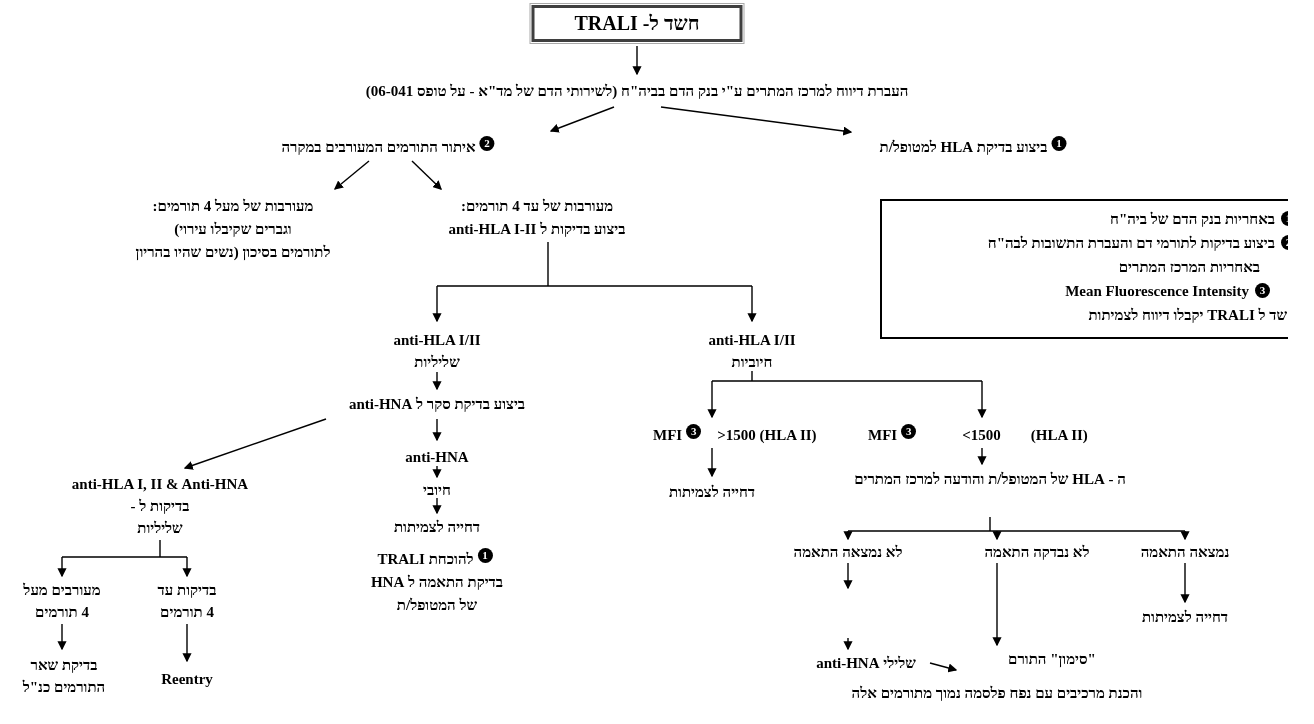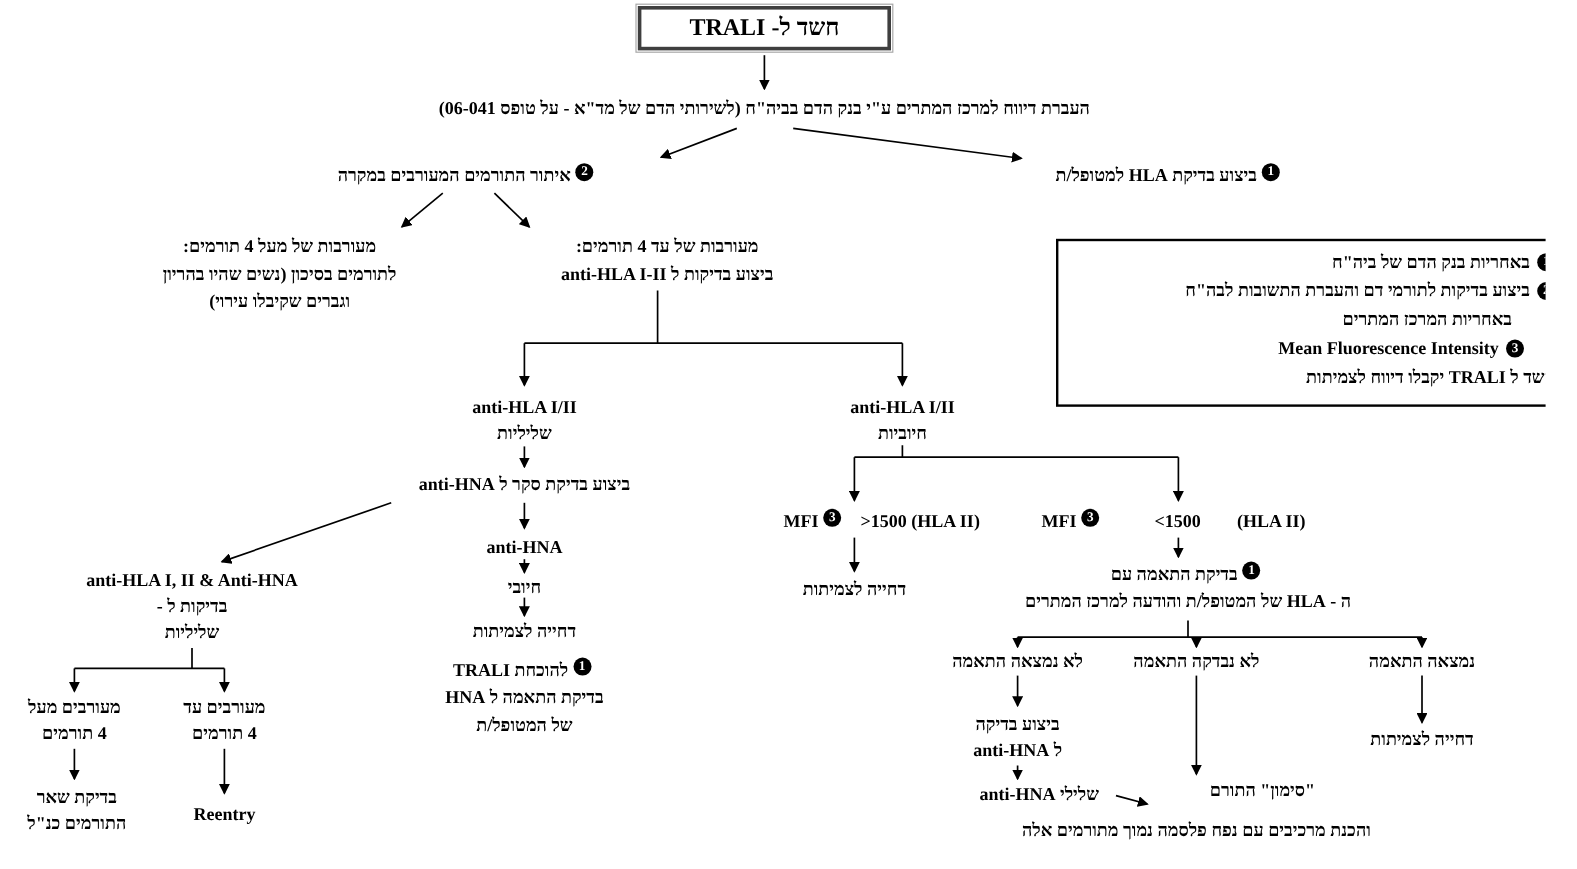--- a/index.html
+++ b/index.html
@@ -94,25 +94,25 @@
   <div class="node rtl c" style="left:390px;top:136px;">
     <span class="badge">2</span><span>איתור התורמים המעורבים במקרה</span>
   </div>
 
   <div class="node rtl c" style="left:975px;top:136px;">
     <span class="badge">1</span><span>ביצוע בדיקת HLA למטופל/ת</span>
   </div>
 
   <div class="node rtl c" style="left:233px;top:195px;line-height:23px;">
     <div>מעורבות של מעל 4 תורמים:</div>
+    <div>וגברים שקיבלו עירוי)</div>
     <div>לתורמים בסיכון (נשים שהיו בהריון</div>
-    <div>וגברים שקיבלו עירוי)</div>
   </div>
 
-  <div class="node rtl c" style="left:556px;top:195px;line-height:23px;">
+  <div class="node rtl c" style="left:537px;top:195px;line-height:23px;">
     <div>מעורבות של עד 4 תורמים:</div>
     <div>ביצוע בדיקות ל anti-HLA I-II</div>
   </div>
 
   <div class="node rtl c" style="left:437px;top:329px;">
     <div>anti-HLA I/II</div>
     <div>שליליות</div>
   </div>
 
   <div class="node rtl c" style="left:752px;top:329px;">
@@ -139,21 +139,21 @@
     <div>בדיקות ל -</div>
     <div>שליליות</div>
   </div>
 
   <div class="node rtl c" style="left:62px;top:579px;">
     <div>מעורבים מעל</div>
     <div>4 תורמים</div>
   </div>
 
   <div class="node rtl c" style="left:187px;top:579px;">
-    <div>מעורבים עד</div>
+    <div>בדיקות עד</div>
     <div>4 תורמים</div>
   </div>
 
   <div class="node rtl c" style="left:64px;top:654px;">
     <div>בדיקת שאר</div>
     <div>התורמים כנ"ל</div>
   </div>
 
   <div class="node ltr c" style="left:187px;top:668px;">Reentry</div>
 
@@ -161,34 +161,29 @@
     <span>MFI</span><span class="badge">3</span><span class="gap-a">&gt;1500 (HLA II)</span>
   </div>
 
   <div class="node ltr" style="left:868px;top:424px;">
     <span>MFI</span><span class="badge">3</span><span class="gap-b">&lt;1500</span><span class="gap-c">(HLA II)</span>
   </div>
 
   <div class="node rtl c" style="left:712px;top:481px;">דחייה לצמיתות</div>
 
   <div class="node rtl c" style="left:990px;top:468px;line-height:23px;">
-    <div><span class="badge">1</span><span>בדיקת התאמה עם</span></div>
     <div>ה - HLA של המטופל/ת והודעה למרכז המתרים</div>
   </div>
 
   <div class="node rtl c" style="left:1185px;top:541px;">נמצאה התאמה</div>
-  <div class="node rtl c" style="left:997px;top:541px;">לא נבדקה התאמה</div>
+  <div class="node rtl c" style="left:1037px;top:541px;">לא נבדקה התאמה</div>
   <div class="node rtl c" style="left:848px;top:541px;text-align:center;">לא נמצאה התאמה</div>
 
   <div class="node rtl c" style="left:1185px;top:606px;">דחייה לצמיתות</div>
 
-  <div class="node rtl c" style="left:848px;top:593px;">
-    <div>ביצוע בדיקה</div>
-    <div>ל anti-HNA</div>
-  </div>
 
   <div class="node rtl c" style="left:866px;top:652px;">שלילי anti-HNA</div>
 
   <div class="node rtl c" style="left:1052px;top:648px;">"סימון" התורם</div>
   <div class="node rtl c" style="left:997px;top:682px;">והכנת מרכיבים עם נפח פלסמה נמוך מתורמים אלה</div>
 
   <div class="legend">
     <div><span class="badge flat">1</span><span>באחריות בנק הדם של ביה"ח</span></div>
     <div><span class="badge flat">2</span><span>ביצוע בדיקות לתורמי דם והעברת התשובות לבה"ח</span></div>
     <div class="indent1">באחריות המרכז המתרים</div>

